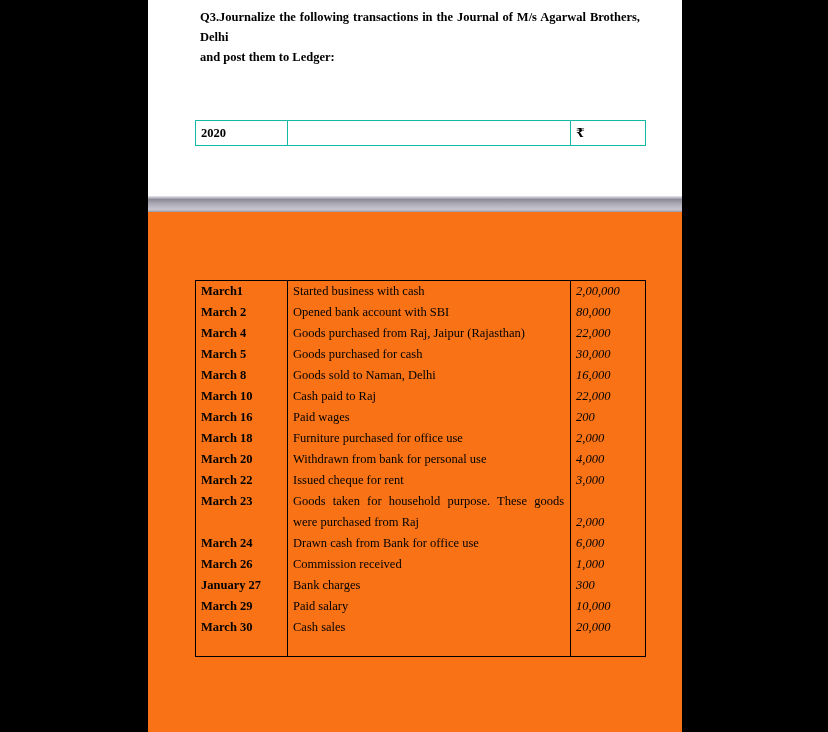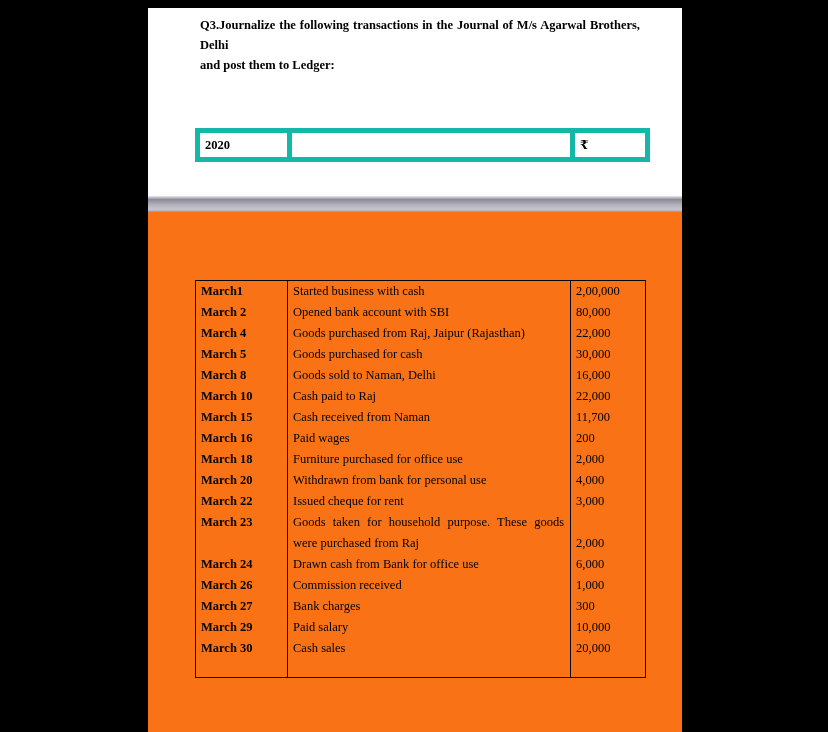--- a/index.html
+++ b/index.html
@@ -16,21 +16,21 @@
     width: 828px;
     height: 732px;
     background: #000000;
   }
   .page-col {
     position: absolute;
     left: 148px;
     width: 534px;
   }
   .page1 {
-    top: 8px;
+    top: 0;
     height: 196px;
     background: #ffffff;
   }
   .page-divider {
     top: 196px;
     height: 16px;
     background: linear-gradient(to bottom, #e9e9ee 0%, #8d8b97 22%, #b2b0bb 55%, #c7c5cf 85%, #9a98a4 100%);
   }
   .page2 {
     top: 212px;
@@ -50,21 +50,21 @@
   }
   .header-table {
     margin: 53px 0 0 47px;
     border-collapse: collapse;
     border: 1.5px solid #000;
     table-layout: fixed;
     width: 450px;
     font-size: 12.5px;
   }
   .header-table td {
-    border: 5px solid #14b8a6;
+    border: 1px solid #14b8a6;
     line-height: 24px;
     padding: 0 5px;
     font-weight: bold;
     vertical-align: top;
     overflow: hidden;
     white-space: nowrap;
   }
   .txn-table {
     margin: 68px 0 0 47px;
     border-collapse: collapse;
@@ -79,21 +79,21 @@
     line-height: 21px;
     padding: 0 6px 0 5px;
     vertical-align: top;
     color: #000;
   }
   .col-date  { width: 92px; }
   .col-desc  { width: 283px; }
   .col-amt   { width: 75px; }
   .txn-table td.cell-date { font-weight: bold; white-space: nowrap; }
   .txn-table td.cell-desc { text-align: justify; }
-  .txn-table td.cell-amt  { vertical-align: bottom; }
+  .txn-table td.cell-amt  { vertical-align: bottom; font-style: italic; }
   .txn-table tr.spacer td { height: 18px; }
   .currency { font-family: "Liberation Serif", "DejaVu Serif", "DejaVu Sans", serif; }
 </style>
 </head>
 <body>
 
 <div class="viewport">
 
   <div class="page-col page1">
     <div class="question">
@@ -155,25 +155,20 @@
     <td class="cell-desc">Goods sold to Naman, Delhi</td>
     <td class="cell-amt">16,000</td>
   </tr>
 
   <tr>
     <td class="cell-date">March 10</td>
     <td class="cell-desc">Cash paid to Raj</td>
     <td class="cell-amt">22,000</td>
   </tr>
 
-  <tr>
-    <td class="cell-date">March 15</td>
-    <td class="cell-desc">Cash received from Naman</td>
-    <td class="cell-amt">11,700</td>
-  </tr>
 
 
   <tr>
     <td class="cell-date">March 16</td>
     <td class="cell-desc">Paid wages</td>
     <td class="cell-amt">200</td>
   </tr>
 
   <tr>
     <td class="cell-date">March 18</td>
@@ -205,21 +200,21 @@
     <td class="cell-amt">6,000</td>
   </tr>
 
   <tr>
     <td class="cell-date">March 26</td>
     <td class="cell-desc">Commission received</td>
     <td class="cell-amt">1,000</td>
   </tr>
 
   <tr>
-    <td class="cell-date">March 27</td>
+    <td class="cell-date">January 27</td>
     <td class="cell-desc">Bank charges</td>
     <td class="cell-amt">300</td>
   </tr>
 
 
   <tr>
     <td class="cell-date">March 29</td>
     <td class="cell-desc">Paid salary</td>
     <td class="cell-amt">10,000</td>
   </tr>

